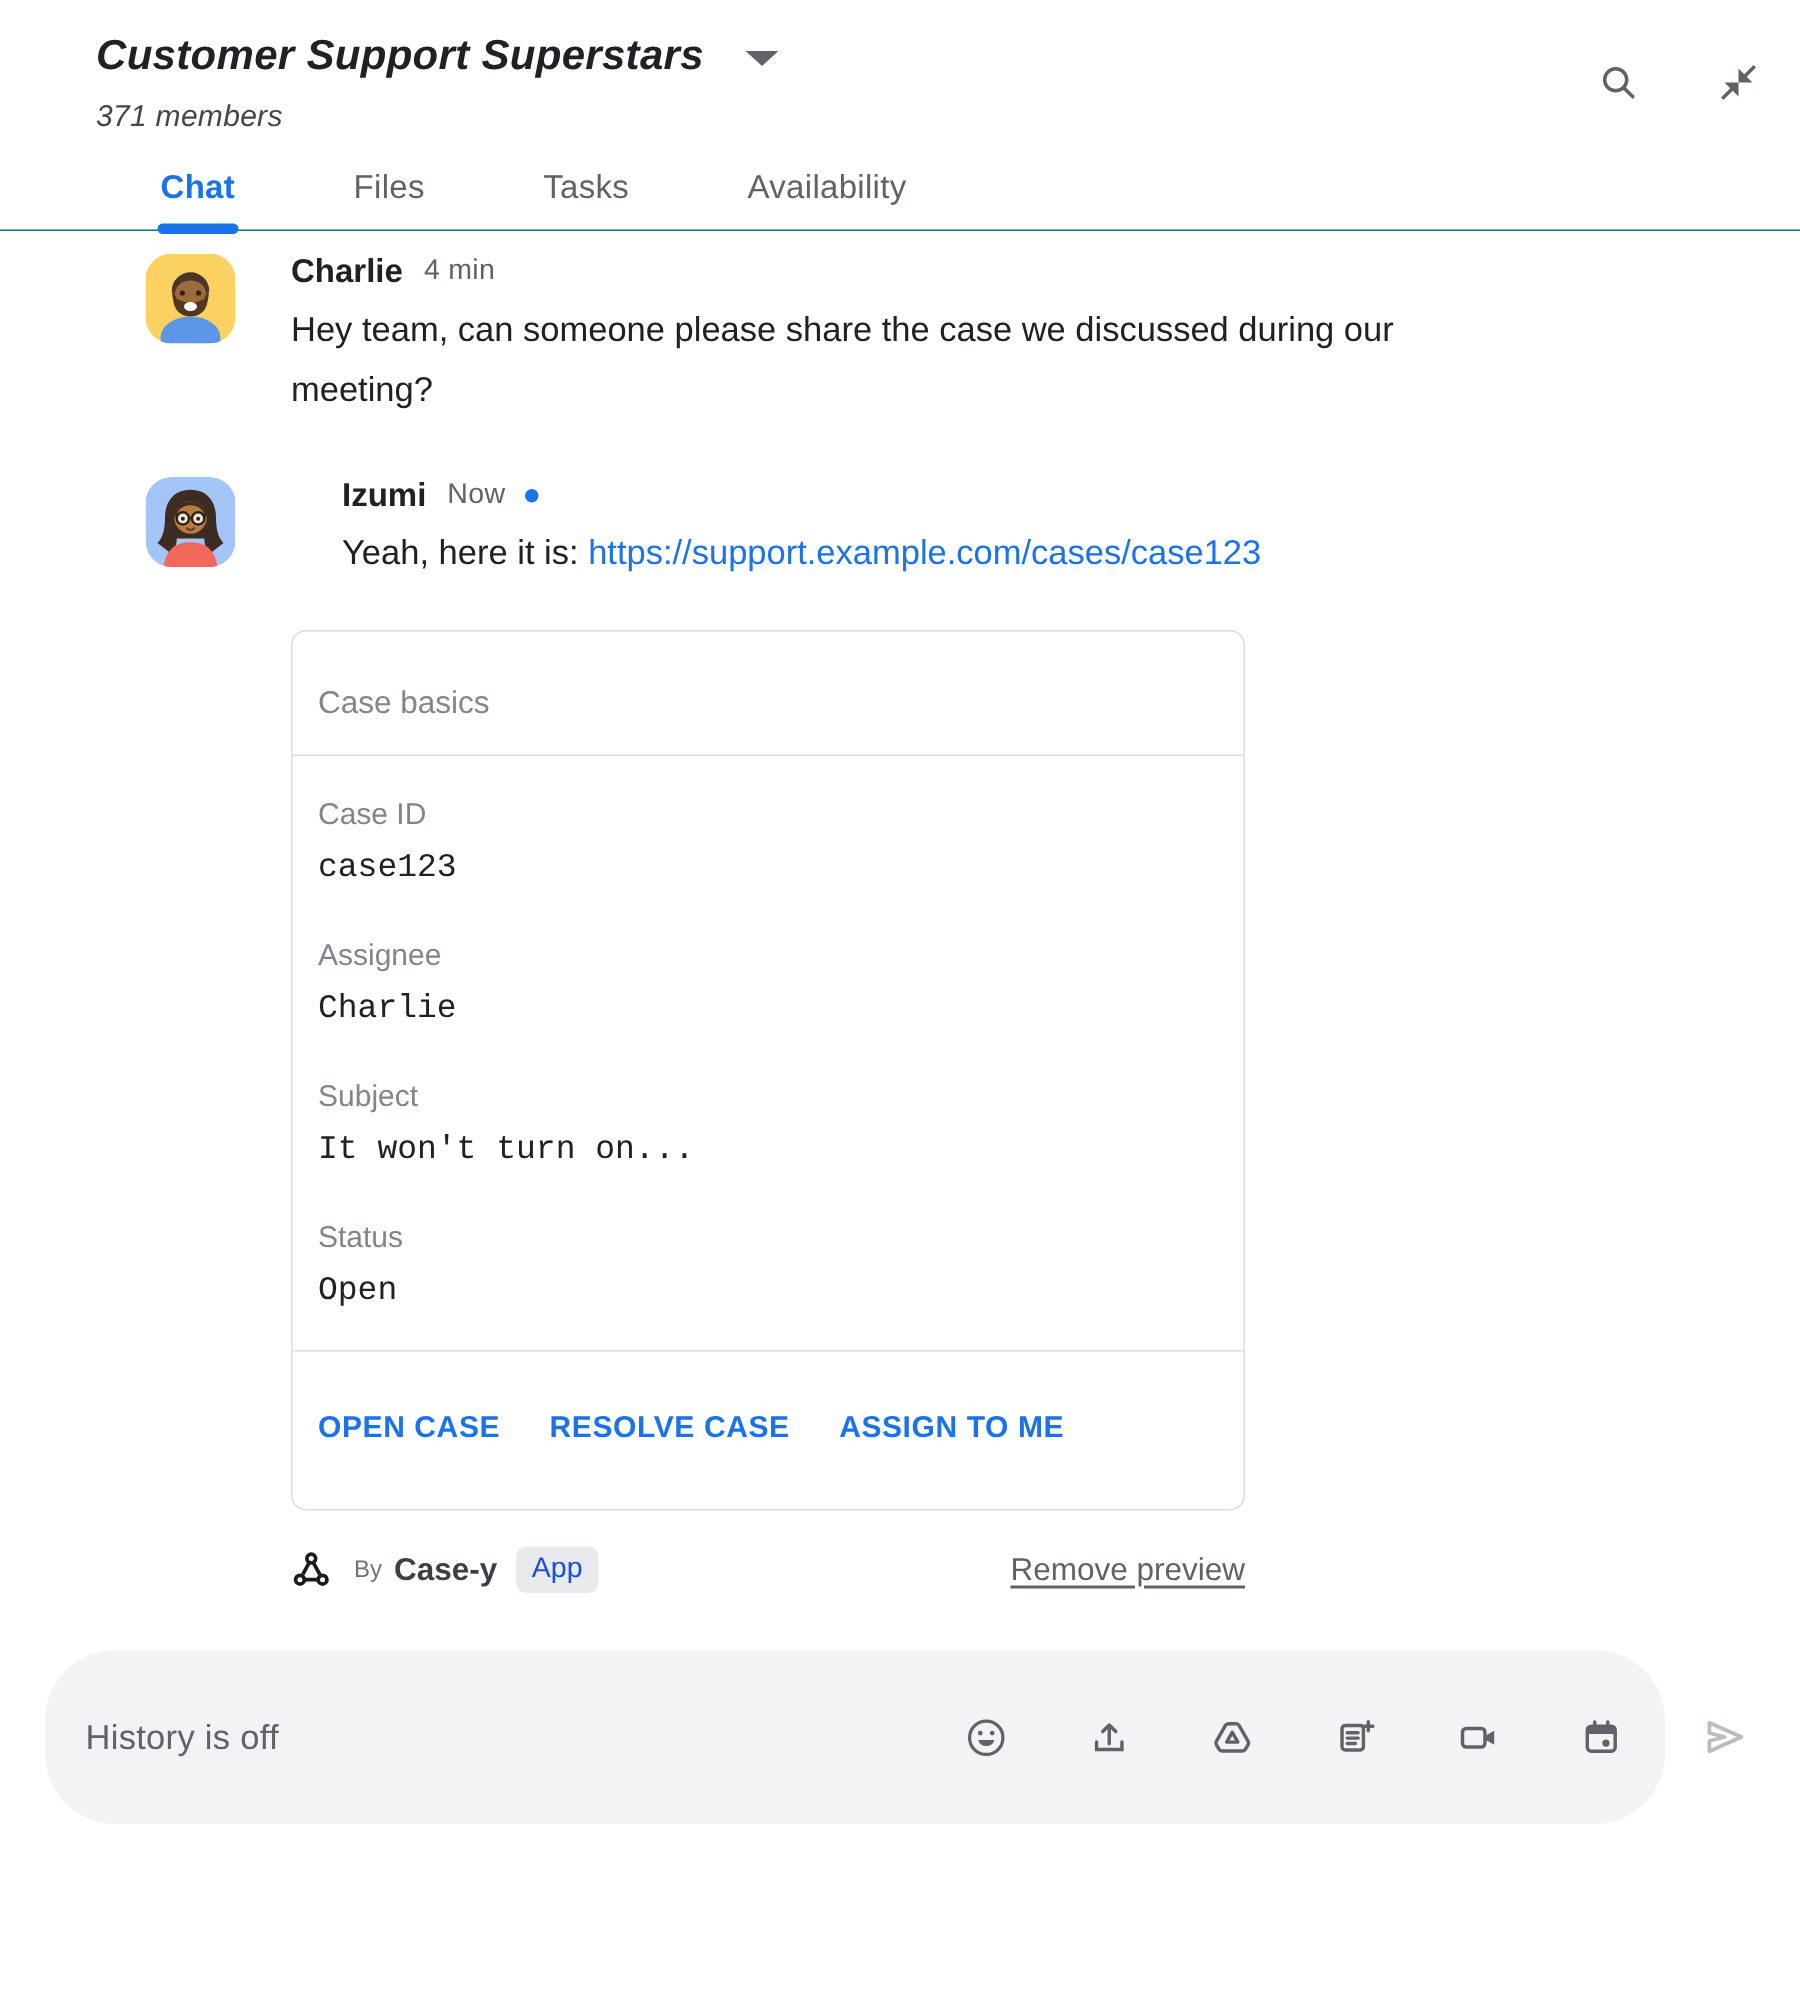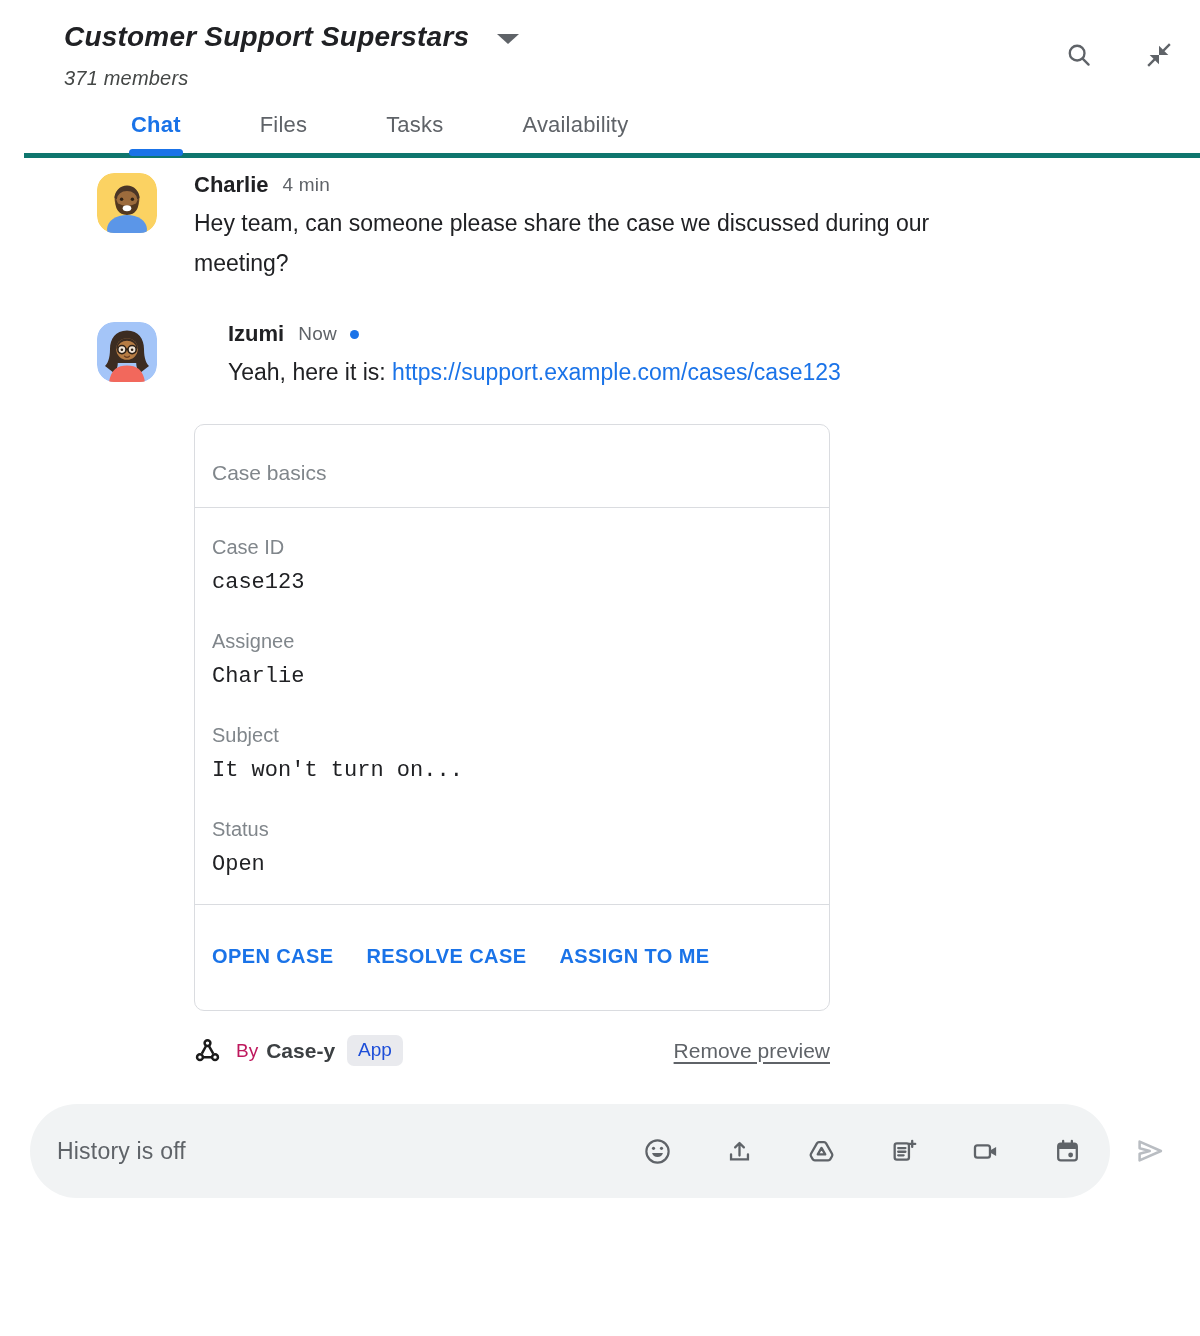--- a/index.html
+++ b/index.html
@@ -10,22 +10,22 @@
   .header { position:relative; padding:16px 0 0 64px;font-style:italic; }
   .title-row { display:flex; align-items:center; }
   .room-title { font-size:28px; font-weight:600; color:#202124; line-height:42px; letter-spacing:.2px; }
   .caret { width:0; height:0; border-left:11px solid transparent; border-right:11px solid transparent;
     border-top:10px solid #5f6368; margin-left:28px; margin-top:4px; cursor:pointer; }
   .members { font-size:20px; color:#444746; margin-top:6px; line-height:28px; letter-spacing:.2px; }
   .header-actions { position:absolute; top:40px; right:26px; display:flex; gap:50px; }
   .icon-btn { width:30px; height:30px; display:flex; align-items:center; justify-content:center; cursor:pointer; }
 
   
-  .tabs { display:flex; gap:79px; padding:18px 0 13px 107px; border-bottom:5px solid #0f766e;
-    position:relative;margin-left:24px; }
+  .tabs { display:flex; gap:79px; padding:18px 0 13px 107px; border-bottom:1px solid #0f766e;
+    position:relative; }
   .tab { font-size:22px; color:#5f6368; letter-spacing:.2px; cursor:pointer; position:relative;
     line-height:30px; }
   .tab.active { color:#1a73e8; font-weight:600; }
   .tab.active::after { content:""; position:absolute; left:-2px; right:-2px; bottom:-16px; height:7px;
     background:#1a73e8; border-radius:5px; }
 
   
   .messages { padding:12px 0 0 97px; }
   .message { display:flex; margin-top:0; }
   .message + .message { margin-top:36px;gap:34px; }
@@ -50,30 +50,30 @@
   .field:last-child { margin-bottom:0; }
   .field-label { font-size:20px; color:#80868b; line-height:26px; }
   .field-value { font-size:22px; color:#202124; line-height:30px; margin-top:8px;font-family:Liberation Mono, monospace; }
   .card-actions { padding:40px 17px 42px; display:flex; gap:33px; }
   .card-btn { font-size:20px; font-weight:700; color:#1a73e8; letter-spacing:.4px; cursor:pointer;
     background:none; border:none; font-family:inherit; padding:0; }
 
   
   .attribution { width:636px; margin:24px 0 0 194px; display:flex; align-items:center; }
   .webhook-wrap { width:27px; height:27px; }
-  .by-label { font-size:19px; color:#be185d; margin-left:15px; }
+  .by-label { font-size:16px; color:#737373; margin-left:15px; }
   .app-name { font-size:21px; font-weight:700; color:#3c4043; margin-left:8px; }
   .app-badge { font-size:19px; color:#1d4ed8; background:#e9eaee; border-radius:7px;
     padding:4px 11px 5px; margin-left:12px; }
   .remove-preview { margin-left:auto; font-size:21px; color:#5f6368; text-decoration:underline;
     text-underline-offset:4px; cursor:pointer; }
 
   
   .composer { display:flex; align-items:center; margin:38px 20px 0 30px; }
-  .composer-pill { flex:0 0 1080px; height:94px; background:#f1f3f4; border-radius:47px;
+  .composer-pill { flex:0 0 1080px; height:116px; background:#f1f3f4; border-radius:47px;
     display:flex; align-items:center; padding:0 28px 0 27px; }
   .composer-input { flex:1; font-size:23px; color:#5f6368; letter-spacing:.2px; outline:none; }
   .composer-icons { display:flex; gap:52px; align-items:center; }
   .composer-icons .icon-btn { color:#5f6368; }
   .send-btn { margin-left:24px; width:32px; height:32px; display:flex; align-items:center;
     justify-content:center; cursor:default; }
   svg { display:block; }
 </style>
 </head>
 <body>

